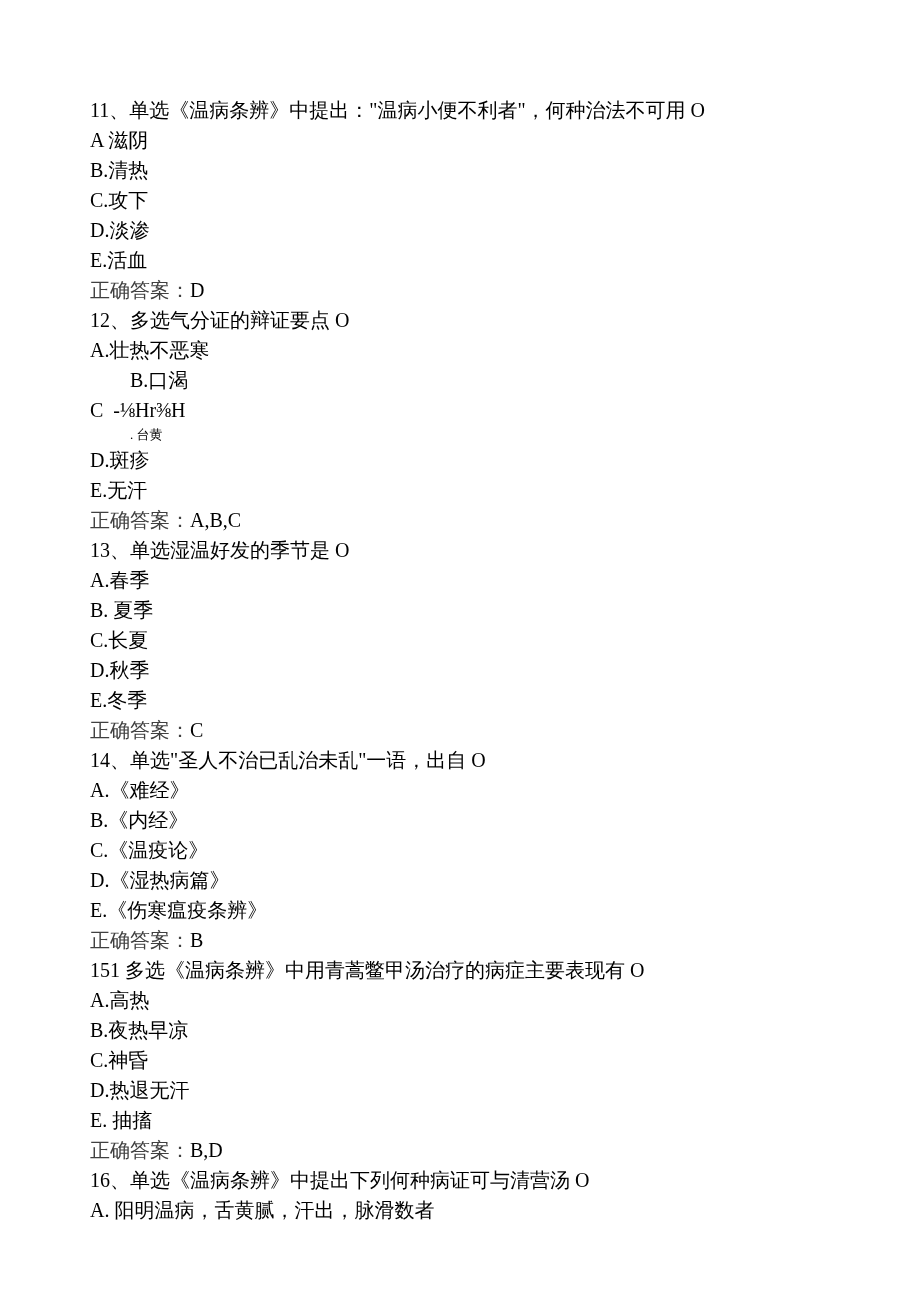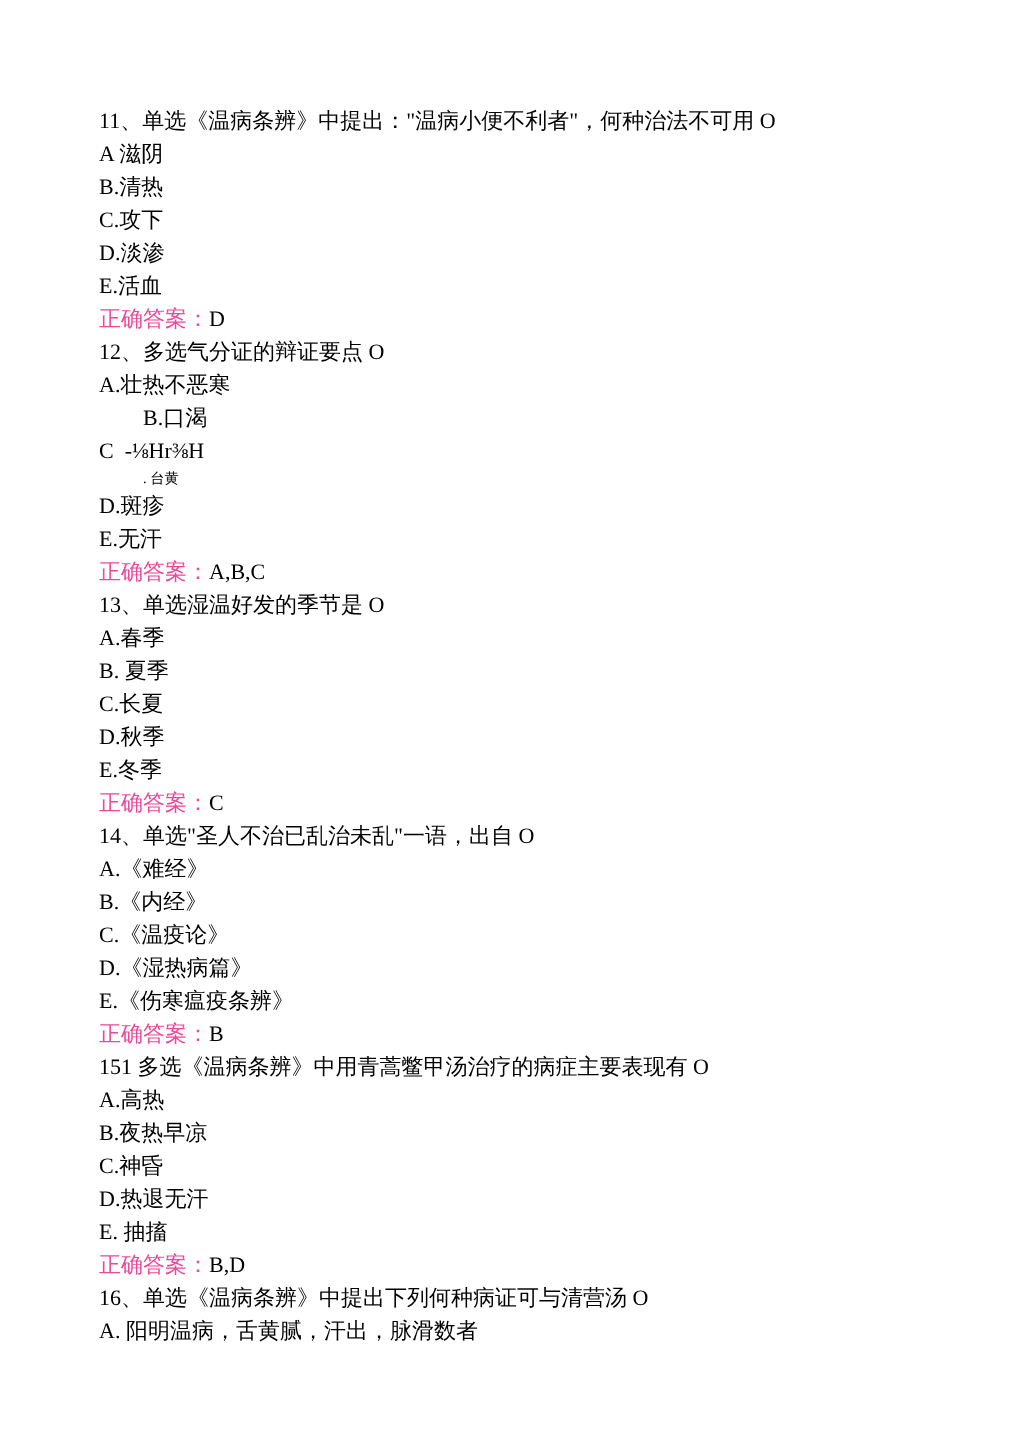--- a/index.html
+++ b/index.html
@@ -12,21 +12,21 @@
     padding: 95px 90px 40px 90px;
     font-family: "SimSun", "宋体", serif;
     font-size: 20px;
     line-height: 1.5;
     color: #000000;
   }
   .line {
     white-space: pre-wrap;
   }
   .answer-label {
-    color: #ec4899;
+    color: #404040;
   }
   .answer-value {
     color: #000000;
   }
   .indent {
     padding-left: 40px;
   }
   .small {
     font-size: 13px;
     padding-left: 40px;

